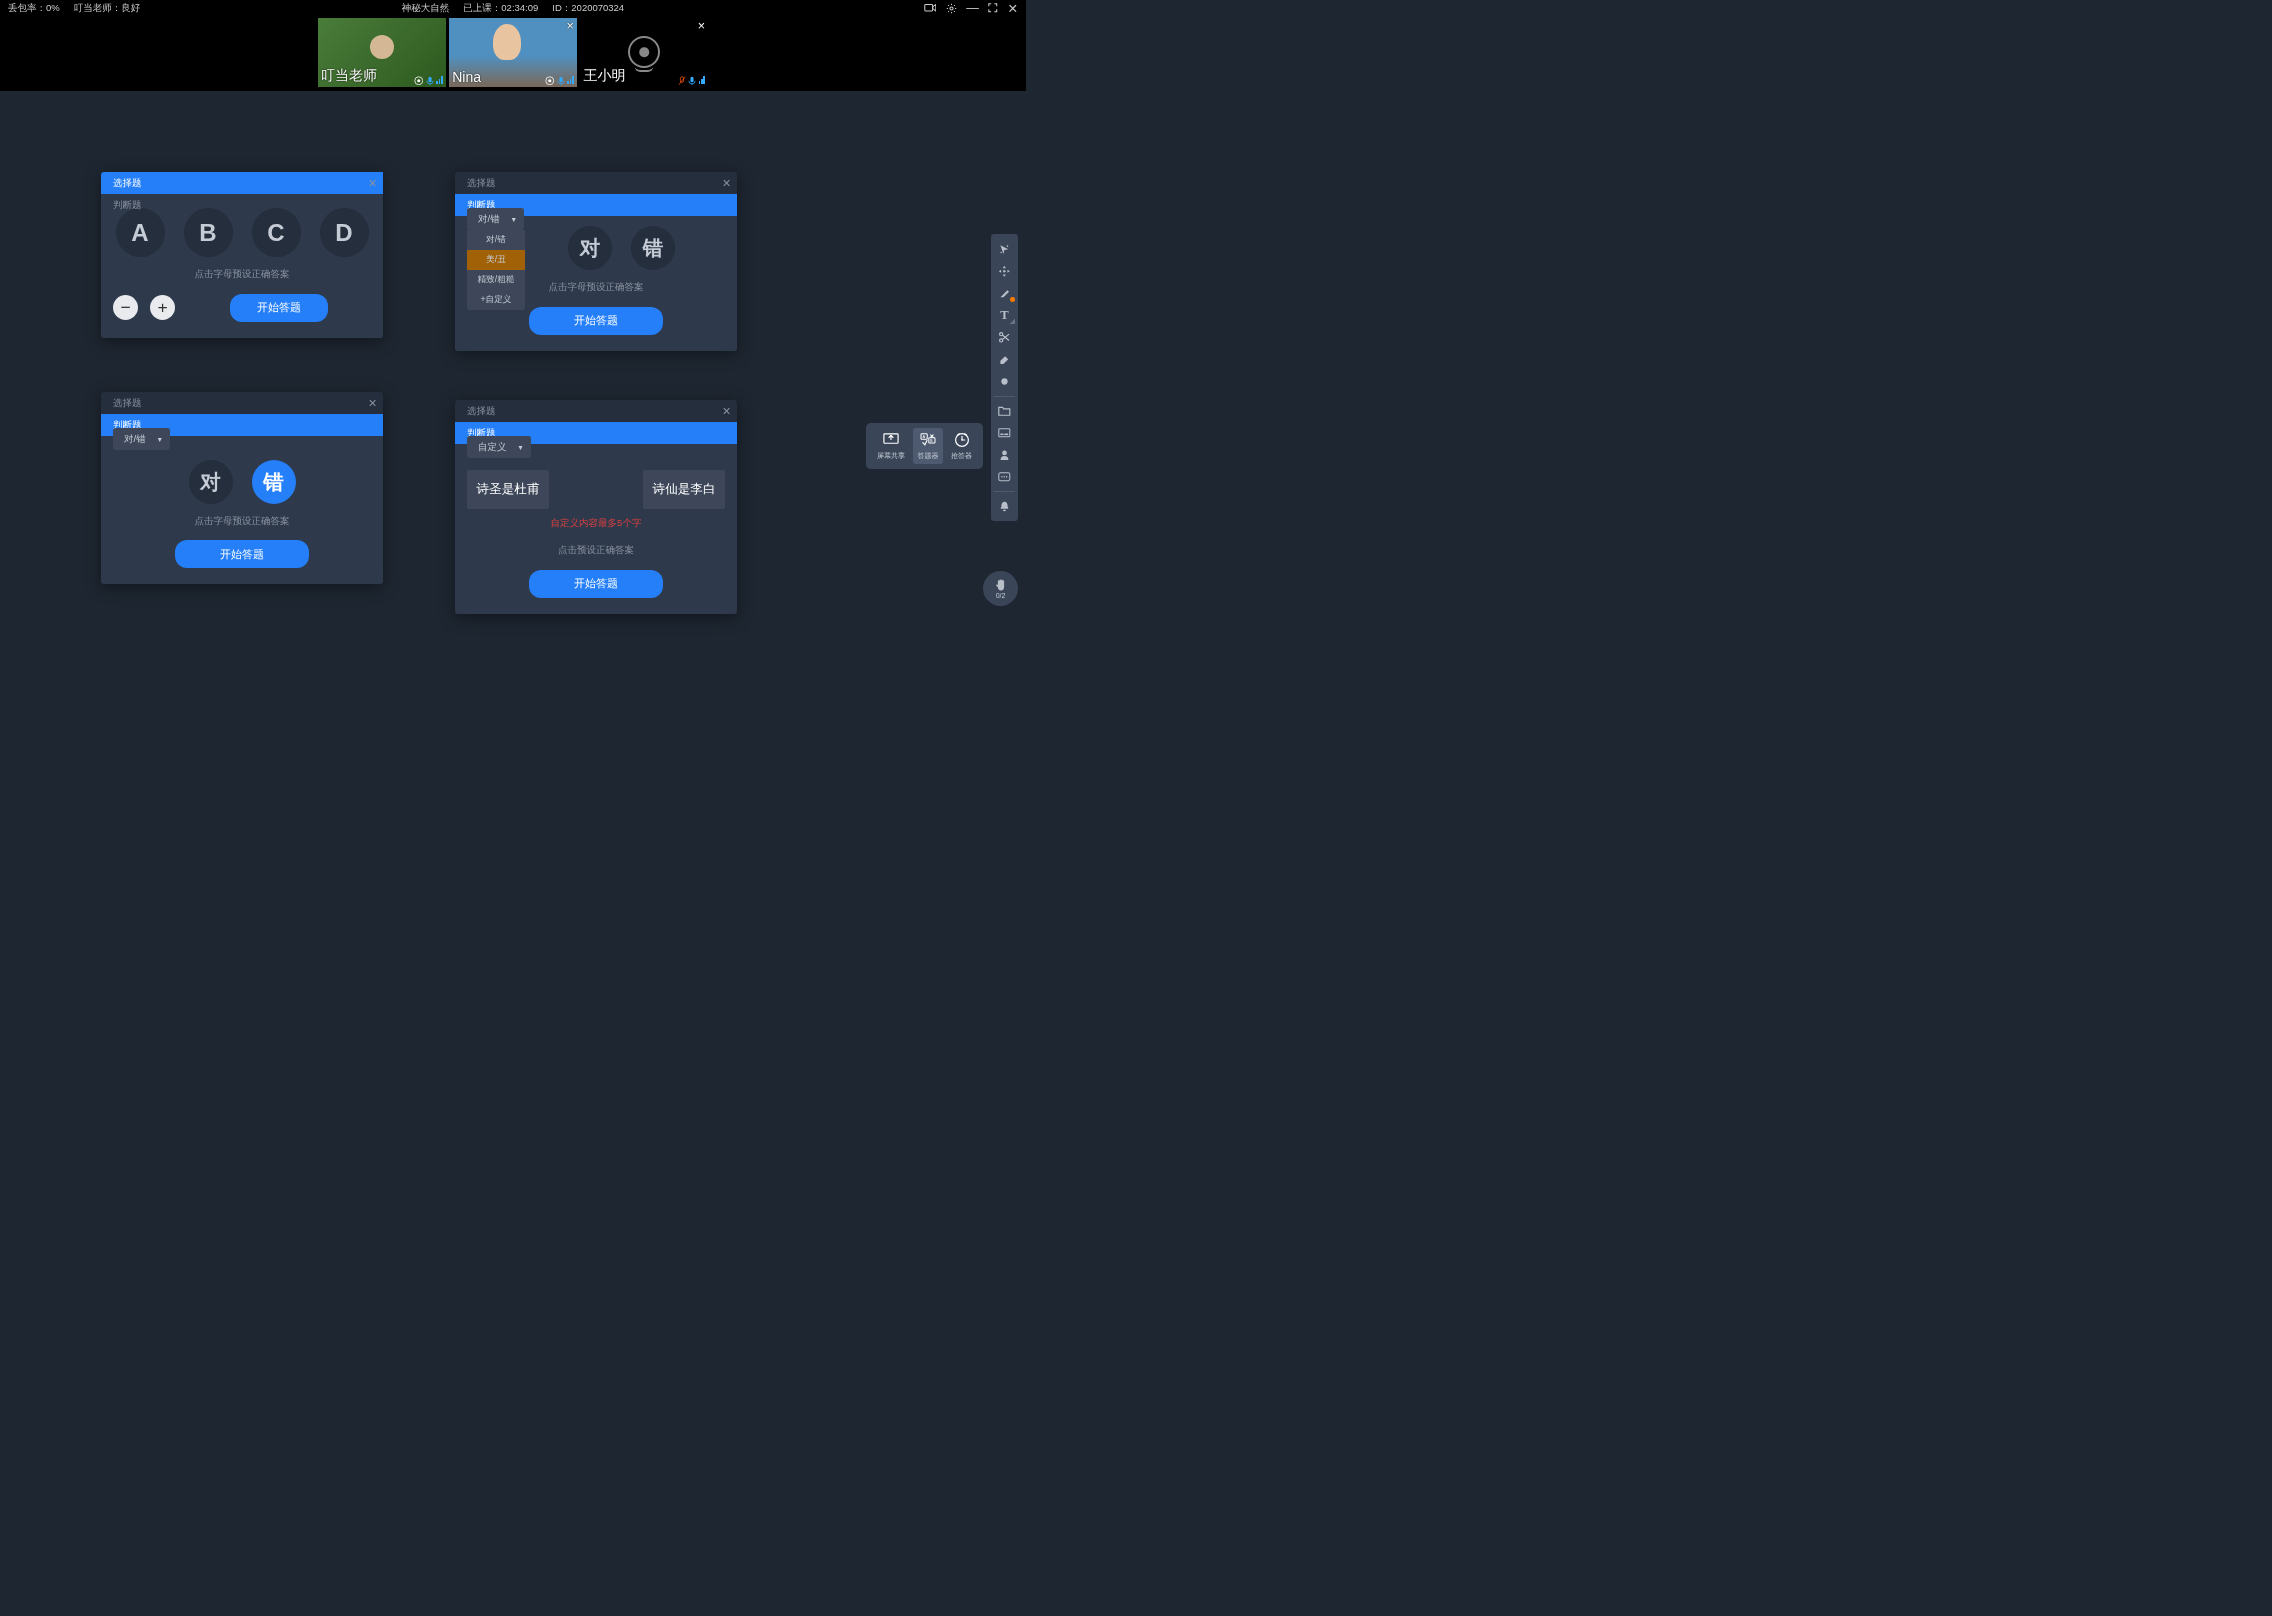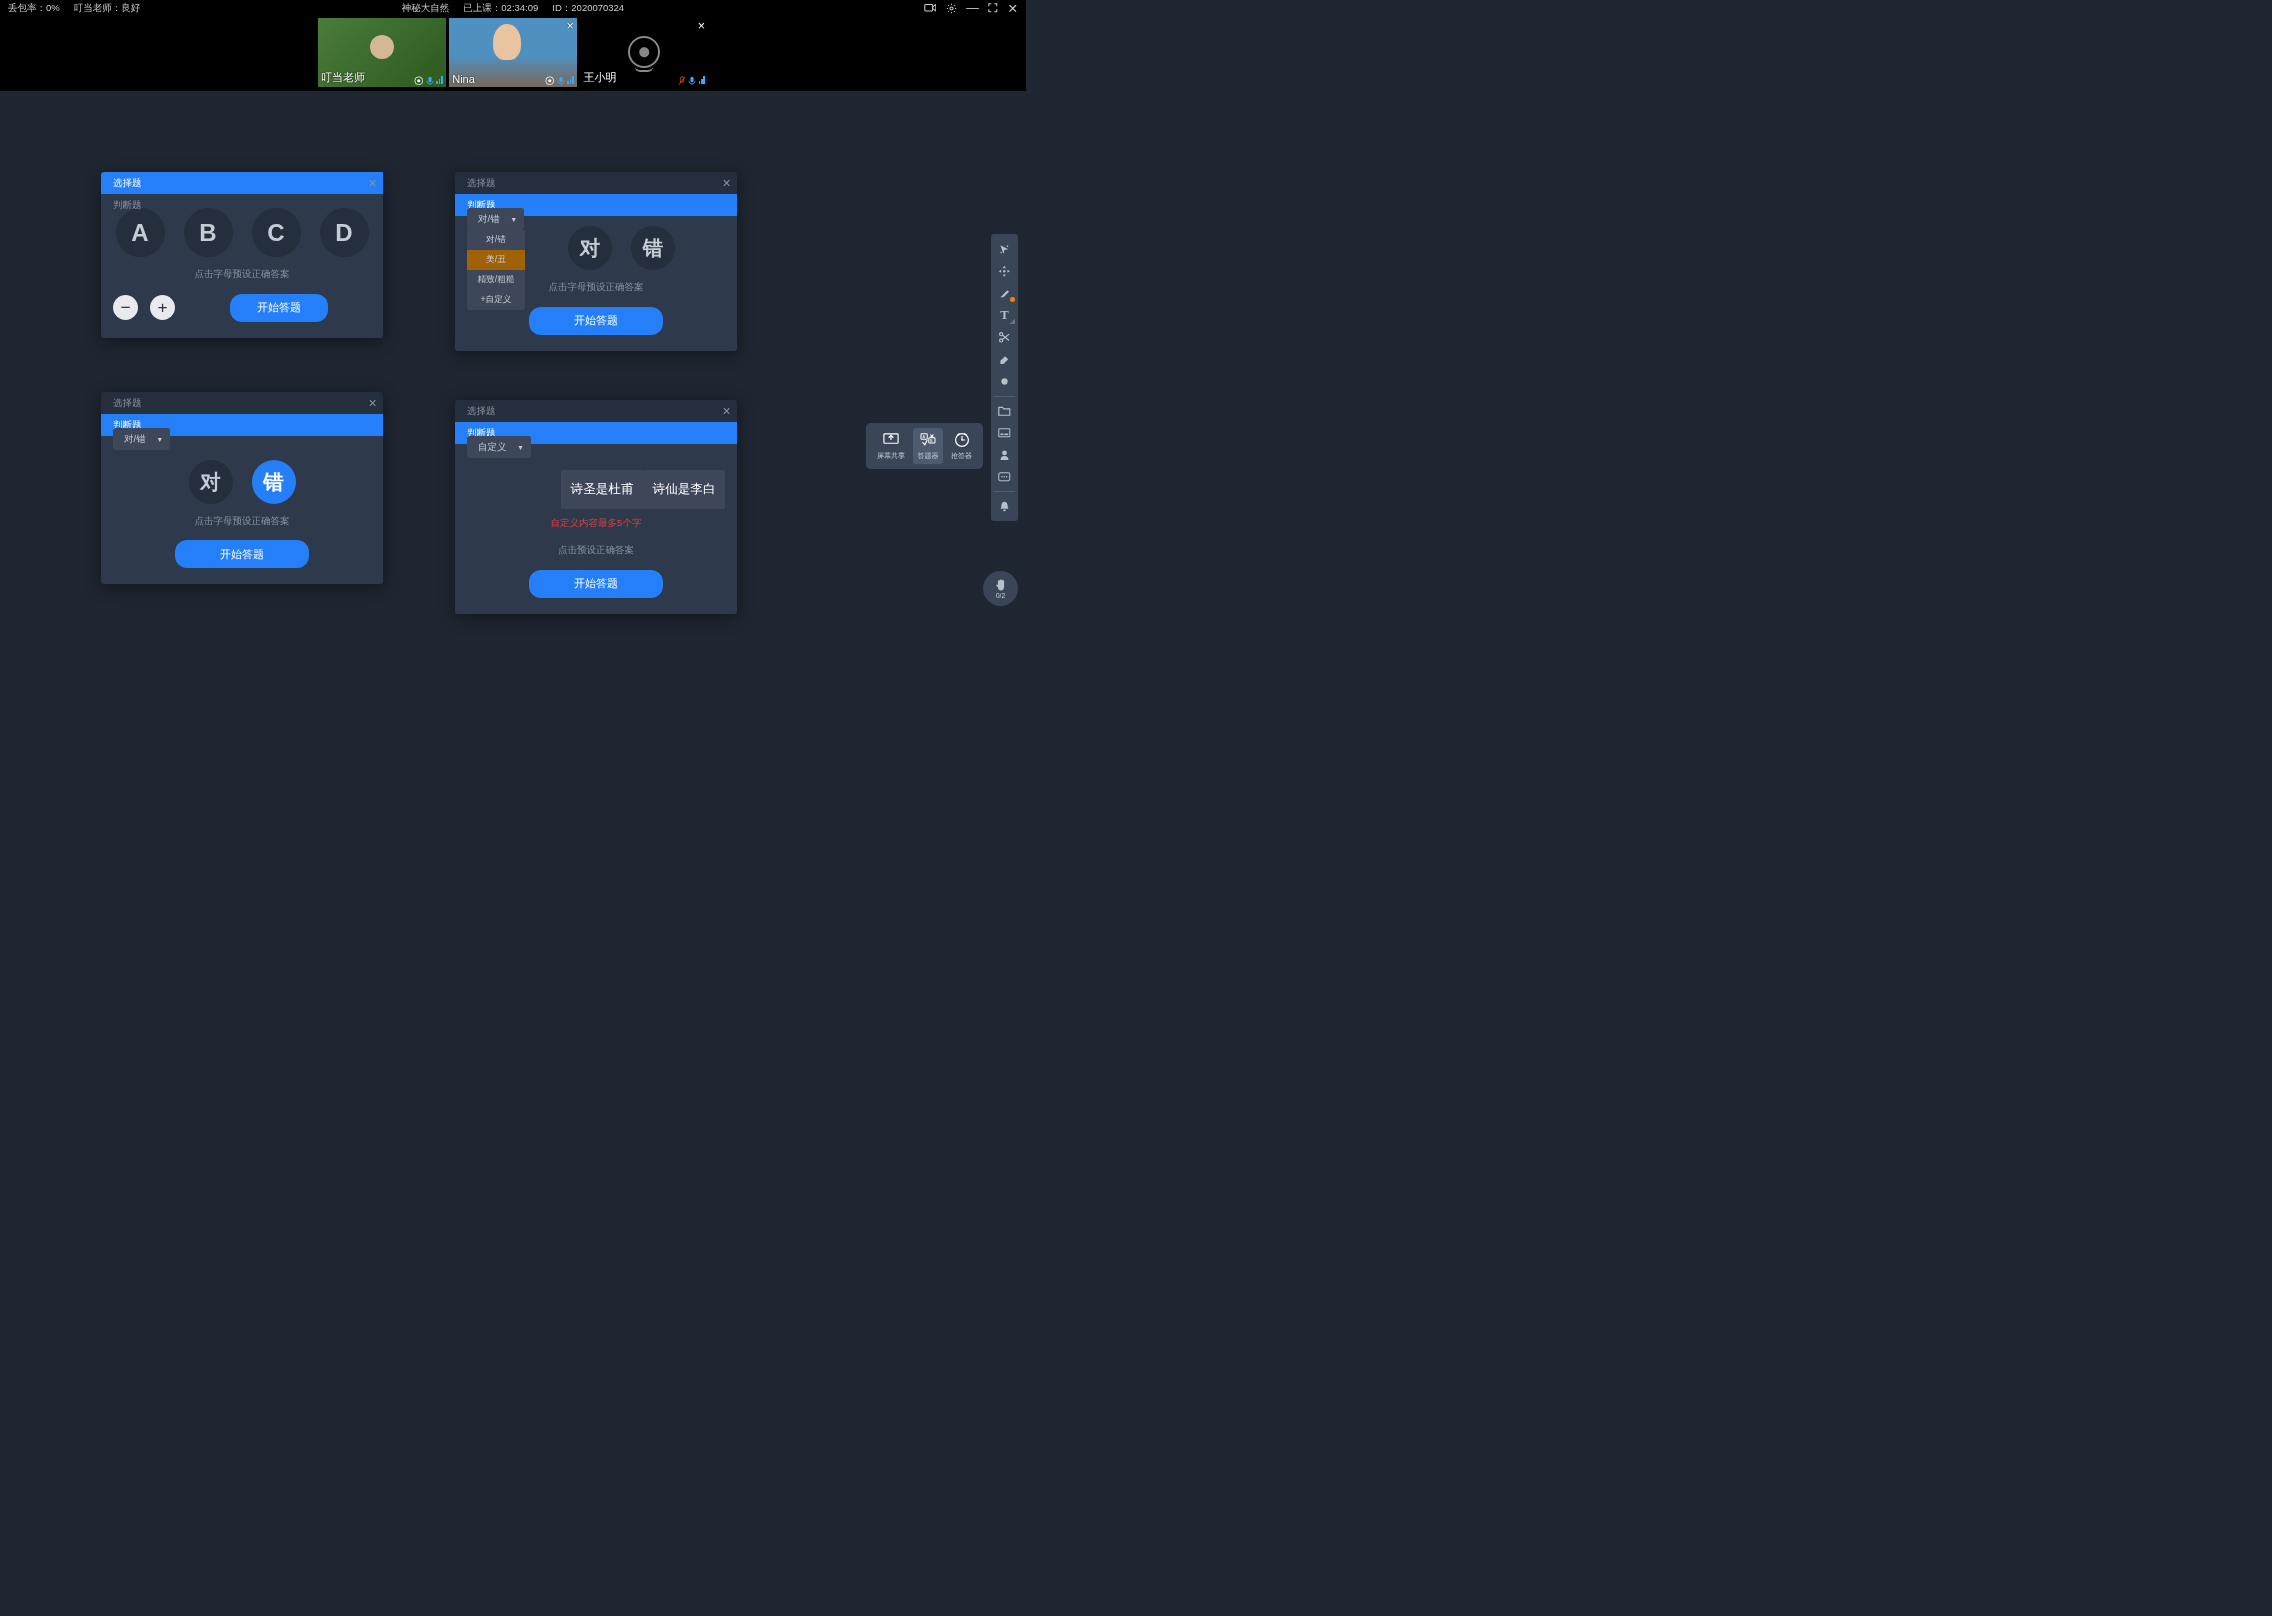--- a/index.html
+++ b/index.html
@@ -15,21 +15,21 @@
 .video-tile { width: 128px; height: 69px; position: relative; background: #333; }
 .video-tile.teacher { background: linear-gradient(135deg, #4a7c3a 0%, #2d5a1f 100%); }
 .video-tile.teacher::before { content: ""; position: absolute; top: 25%; left: 50%; transform: translateX(-50%); width: 24px; height: 24px; background: #d4b896; border-radius: 50%; }
 .video-tile.student1 { background: linear-gradient(to bottom, #5090c0 0%, #5090c0 55%, #7a6858 100%); }
 .video-tile.student1::before { content: ""; position: absolute; top: 10%; left: 45%; transform: translateX(-50%); width: 28px; height: 36px; background: #e8c4a0; border-radius: 50% 50% 40% 40%; }
 .video-tile.no-video { background: #000; display: flex; align-items: center; justify-content: center; }
 .video-tile.no-video .camera-icon { width: 32px; height: 32px; border: 2.4px solid #888; border-radius: 50%; position: relative; }
 .video-tile.no-video .camera-icon::before { content: ""; position: absolute; top: 50%; left: 50%; transform: translate(-50%, -50%); width: 9.5px; height: 9.5px; background: #888; border-radius: 50%; }
 .video-tile.no-video .camera-icon::after { content: ""; position: absolute; bottom: -6.3px; left: 50%; transform: translateX(-50%); width: 19px; height: 4.7px; border-bottom: 2.4px solid #888; border-radius: 0 0 9.5px 9.5px; }
 .video-tile .close-btn { position: absolute; top: 1.6px; right: 3.2px; color: #fff; font-size: 12.6px; cursor: pointer; text-shadow: 0 0 1.6px #000; }
-.video-label { position: absolute; bottom: 1.6px; left: 3.2px; font-size: 11px; color: #fff; text-shadow: 0 0 1.6px #000; }
+.video-label { position: absolute; bottom: 1.6px; left: 3.2px; font-size: 14px; color: #fff; text-shadow: 0 0 1.6px #000; }
 .video-icons { position: absolute; bottom: 1.6px; right: 3.2px; display: flex; gap: 2.4px; align-items: center; }
 .sig-bars { display: flex; gap: 0.8px; align-items: flex-end; }
 .sig-bars span { width: 1.6px; background: #3af; }
 .sig-bars span:nth-child(1) { height: 3.2px; }
 .sig-bars span:nth-child(2) { height: 5.5px; }
 .sig-bars span:nth-child(3) { height: 8px; }
 
 .panel { position: absolute; background: #242e3c; border-radius: 3.2px; box-shadow: 0 3.2px 16px rgba(0,0,0,0.4); width: 282px; }
 .panel-header { display: flex; height: 22px; position: relative; flex-direction: column; }
 .tab { padding: 0 12px; line-height: 22px; font-size: 9.5px; cursor: pointer; color: #8a92a0; }
@@ -51,21 +51,21 @@
 .start-btn { background: #247ff9; color: #fff; height: 28px; padding: 0 27px; border: none; border-radius: 12px; font-size: 11px; cursor: pointer; margin-left: auto; margin-right: auto; }
 .start-btn.wide { width: 134px; display: block; }
 
 .dropdown { position: relative; display: inline-block; }
 .dropdown-btn { background: #3d4759; color: #c5ccd6; border: none; padding: 4.7px 24px 4.7px 11px; font-size: 9.5px; border-radius: 2.4px; cursor: pointer; position: relative; }
 .dropdown-btn::after { content: "▾"; position: absolute; right: 8px; top: 50%; transform: translateY(-50%); font-size: 8px; }
 .dropdown-menu { position: absolute; top: 100%; left: 0; background: #3d4759; border-radius: 0 0 2.4px 2.4px; min-width: 58px; z-index: 10; }
 .dropdown-item { padding: 4px 8px; font-size: 8.7px; color: #c5ccd6; cursor: pointer; text-align: center; }
 .dropdown-item.hover { background: #a16207; }
 
-.custom-opts { display: flex; justify-content: flex-end; margin: 12px 0 8px; }
+.custom-opts { display: flex; justify-content: space-between; margin: 12px 0 8px; }
 .custom-box { background: #3d4759; color: #fff; padding: 11px 9.5px; font-size: 12.6px; border-radius: 1.6px; cursor: pointer; }
 
 .right-toolbar { position: absolute; right: 8px; top: 234px; width: 27px; background: #3a4558; border-radius: 3.2px; display: flex; flex-direction: column; align-items: center; padding: 4.7px 0; gap: 1.6px; }
 .right-toolbar .tool { width: 20.5px; height: 20.5px; display: flex; align-items: center; justify-content: center; color: #b8bfc9; cursor: pointer; font-size: 12.6px; position: relative; }
 .right-toolbar .sep { width: 80%; height: 0.8px; background: #4d5a70; margin: 2.4px 0; }
 .tool .dot-orange { position: absolute; bottom: 1.6px; right: 0; width: 4.7px; height: 4.7px; background: #ff7b00; border-radius: 50%; }
 
 .action-panel { position: absolute; right: 43px; top: 423px; background: #3a4558; border-radius: 4.7px; display: flex; padding: 4.7px 6.3px; gap: 3.2px; }
 .action-item { display: flex; flex-direction: column; align-items: center; gap: 2.4px; padding: 3.2px 4.7px; cursor: pointer; border-radius: 3.2px; }
 .action-item.active { background: #4d5a70; }

